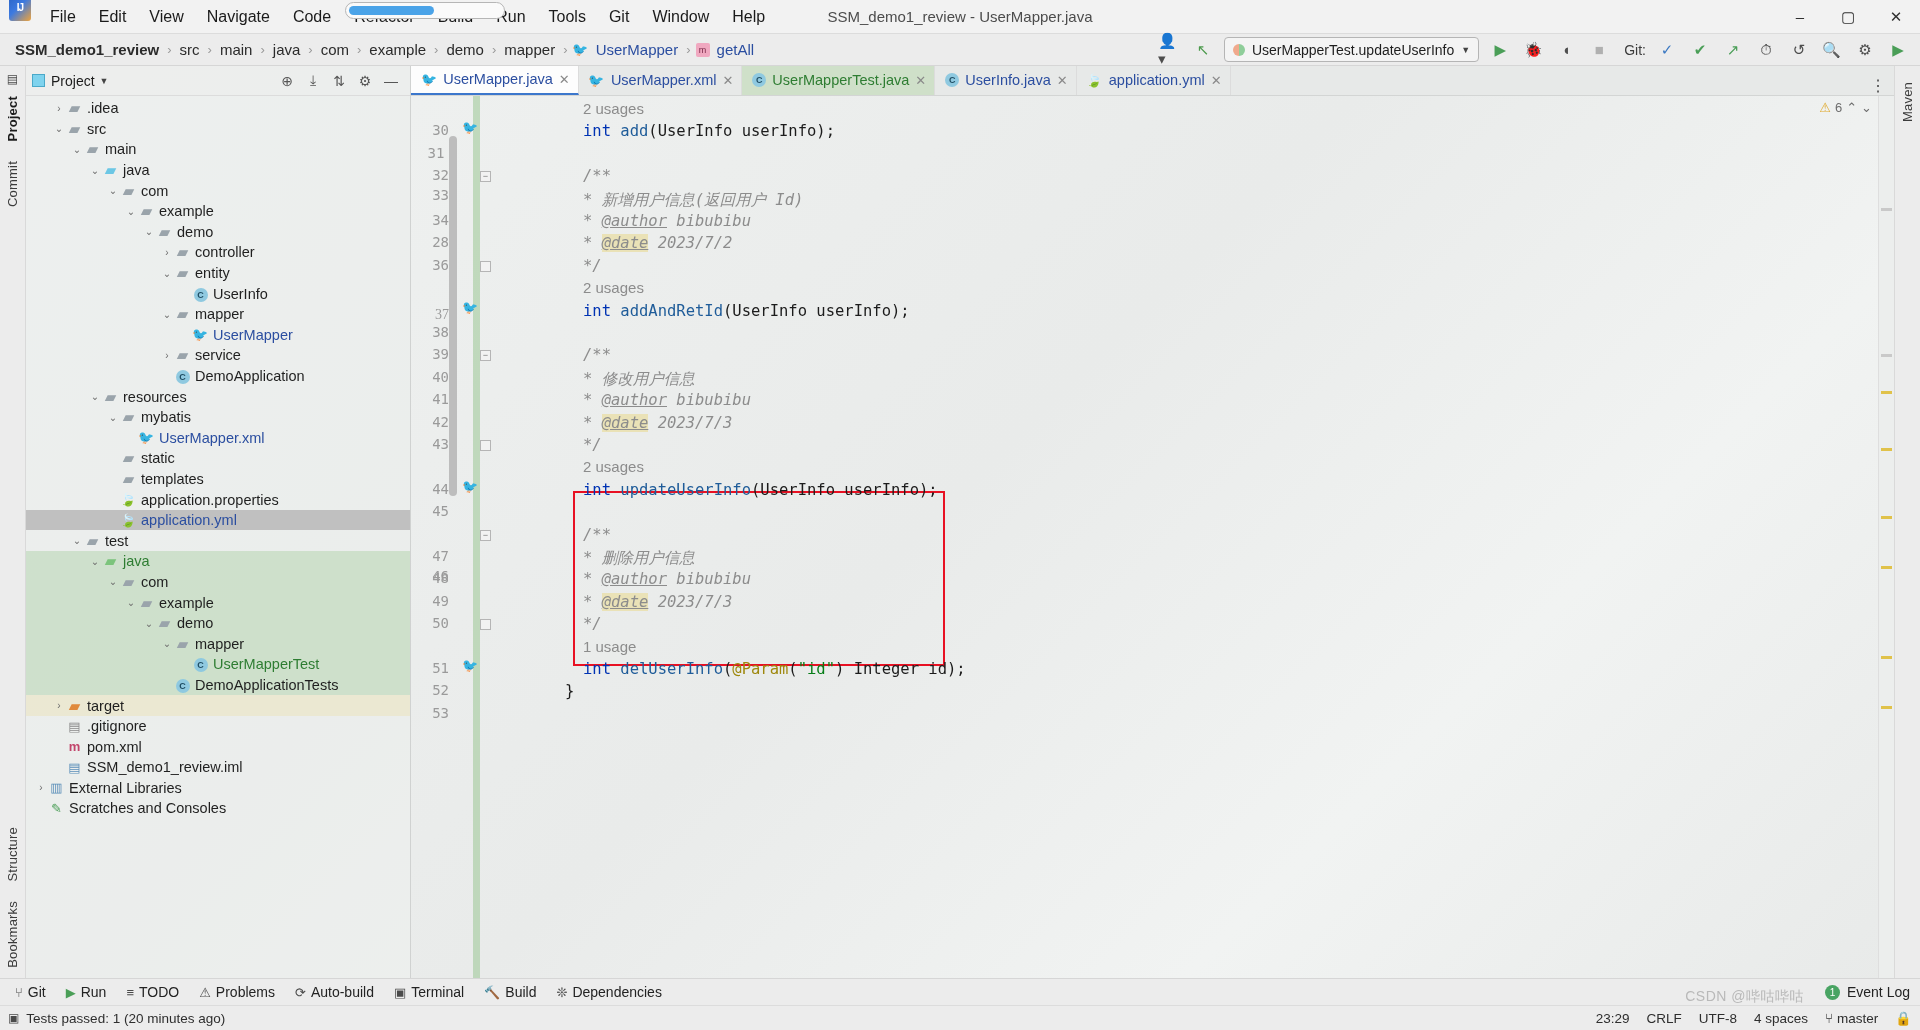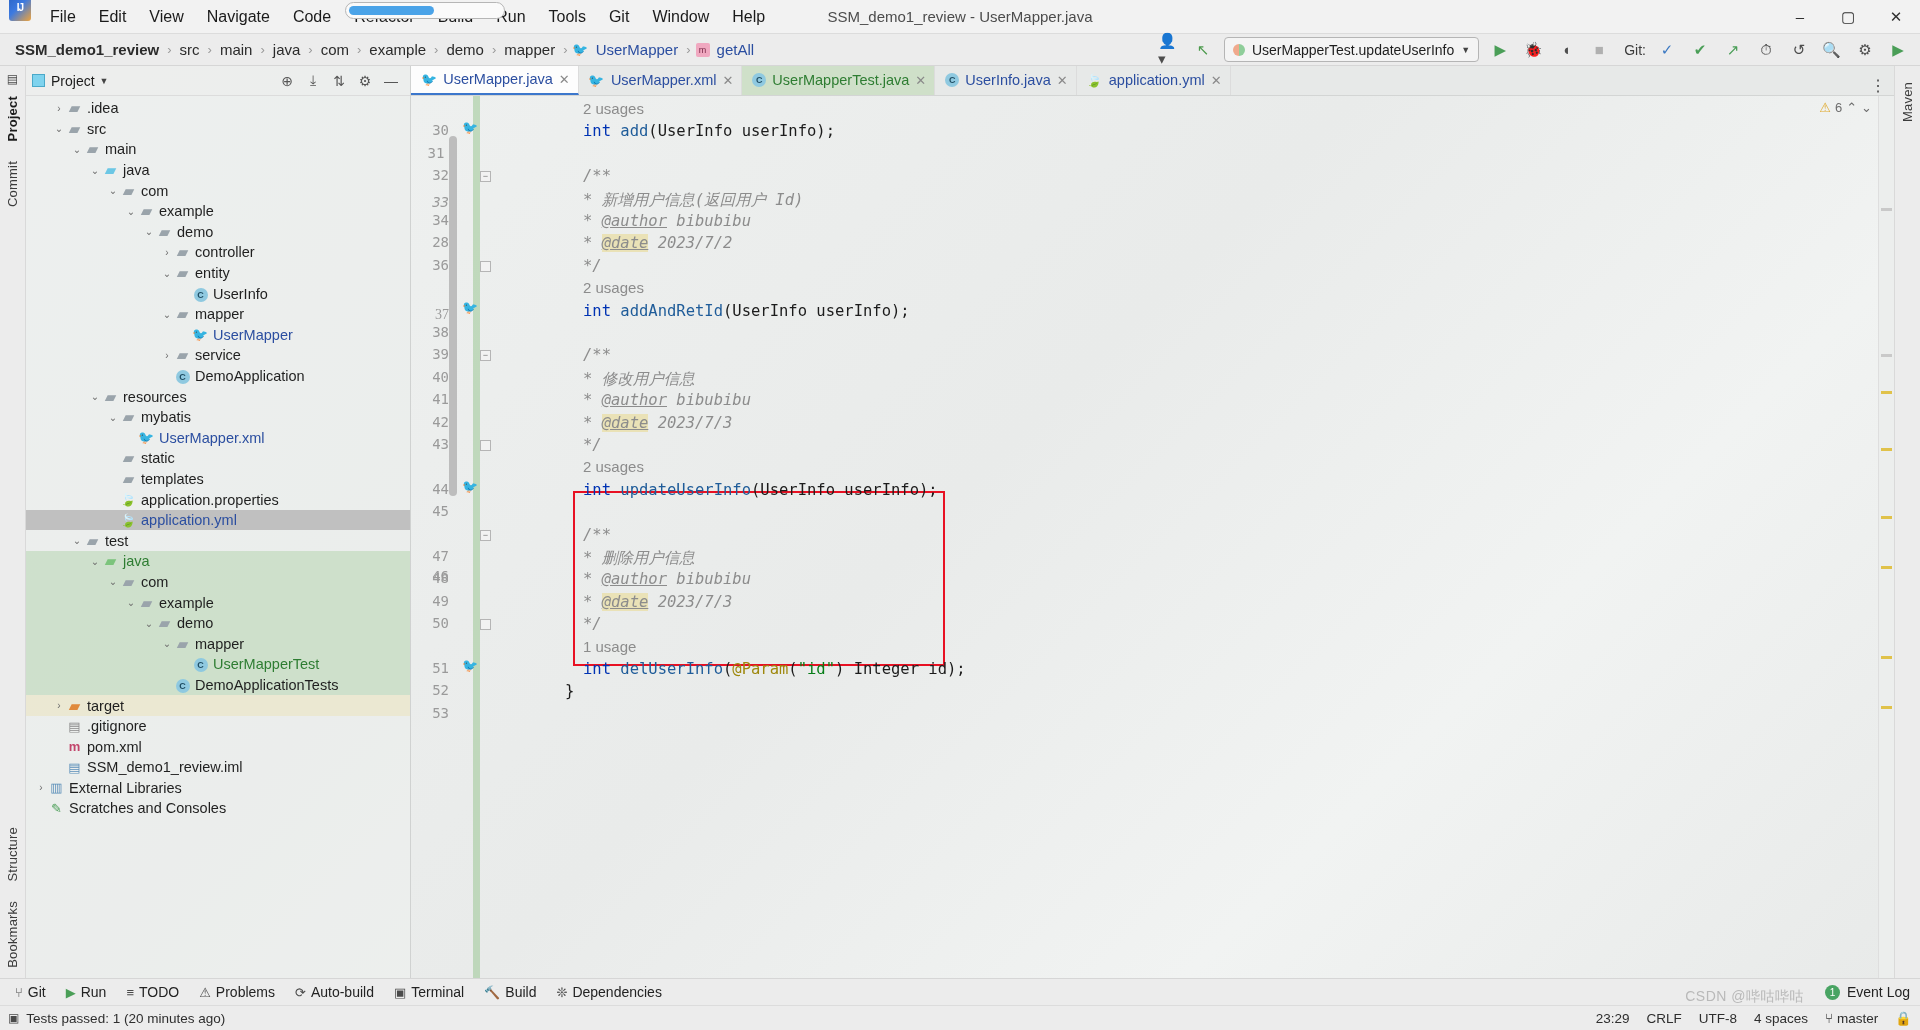--- a/index.html
+++ b/index.html
@@ -477,21 +477,21 @@
         </div>
 
         <div class="gutter" id="gutter">
           <div class="greenbar"></div>
           <div class="scrollthumb" style="top:40px;height:360px;"></div>
         <div class="gnum" style="top: 26.4px;">30</div>
             <div class="gicon" style="top: 24.4px;">🐦</div>
             <div class="gnum" style="top: 48.8px; text-align: center;">31</div>
             <div class="gnum" style="top: 71.2px;">32</div>
             <div class="fold-marker" style="top: 75.2px;">−</div>
-            <div class="gnum" style="top: 98px; font-style: italic;">33</div>
+            <div class="gnum" style="top: 91px;">33</div>
             <div class="gnum" style="top: 116px;">34</div>
             <div class="gnum" style="top: 138.4px;">28</div>
             <div class="gnum" style="top: 160.8px;">36</div>
             <div class="fold-marker" style="top: 164.8px;"></div>
             <div class="gnum" style="top: 211px; font-family: Liberation Serif, serif;">37</div>
             <div class="gicon" style="top: 203.6px;">🐦</div>
             <div class="gnum" style="top: 228px;">38</div>
             <div class="gnum" style="top: 250.4px;">39</div>
             <div class="fold-marker" style="top: 254.4px;">−</div>
             <div class="gnum" style="top: 272.8px;">40</div>

